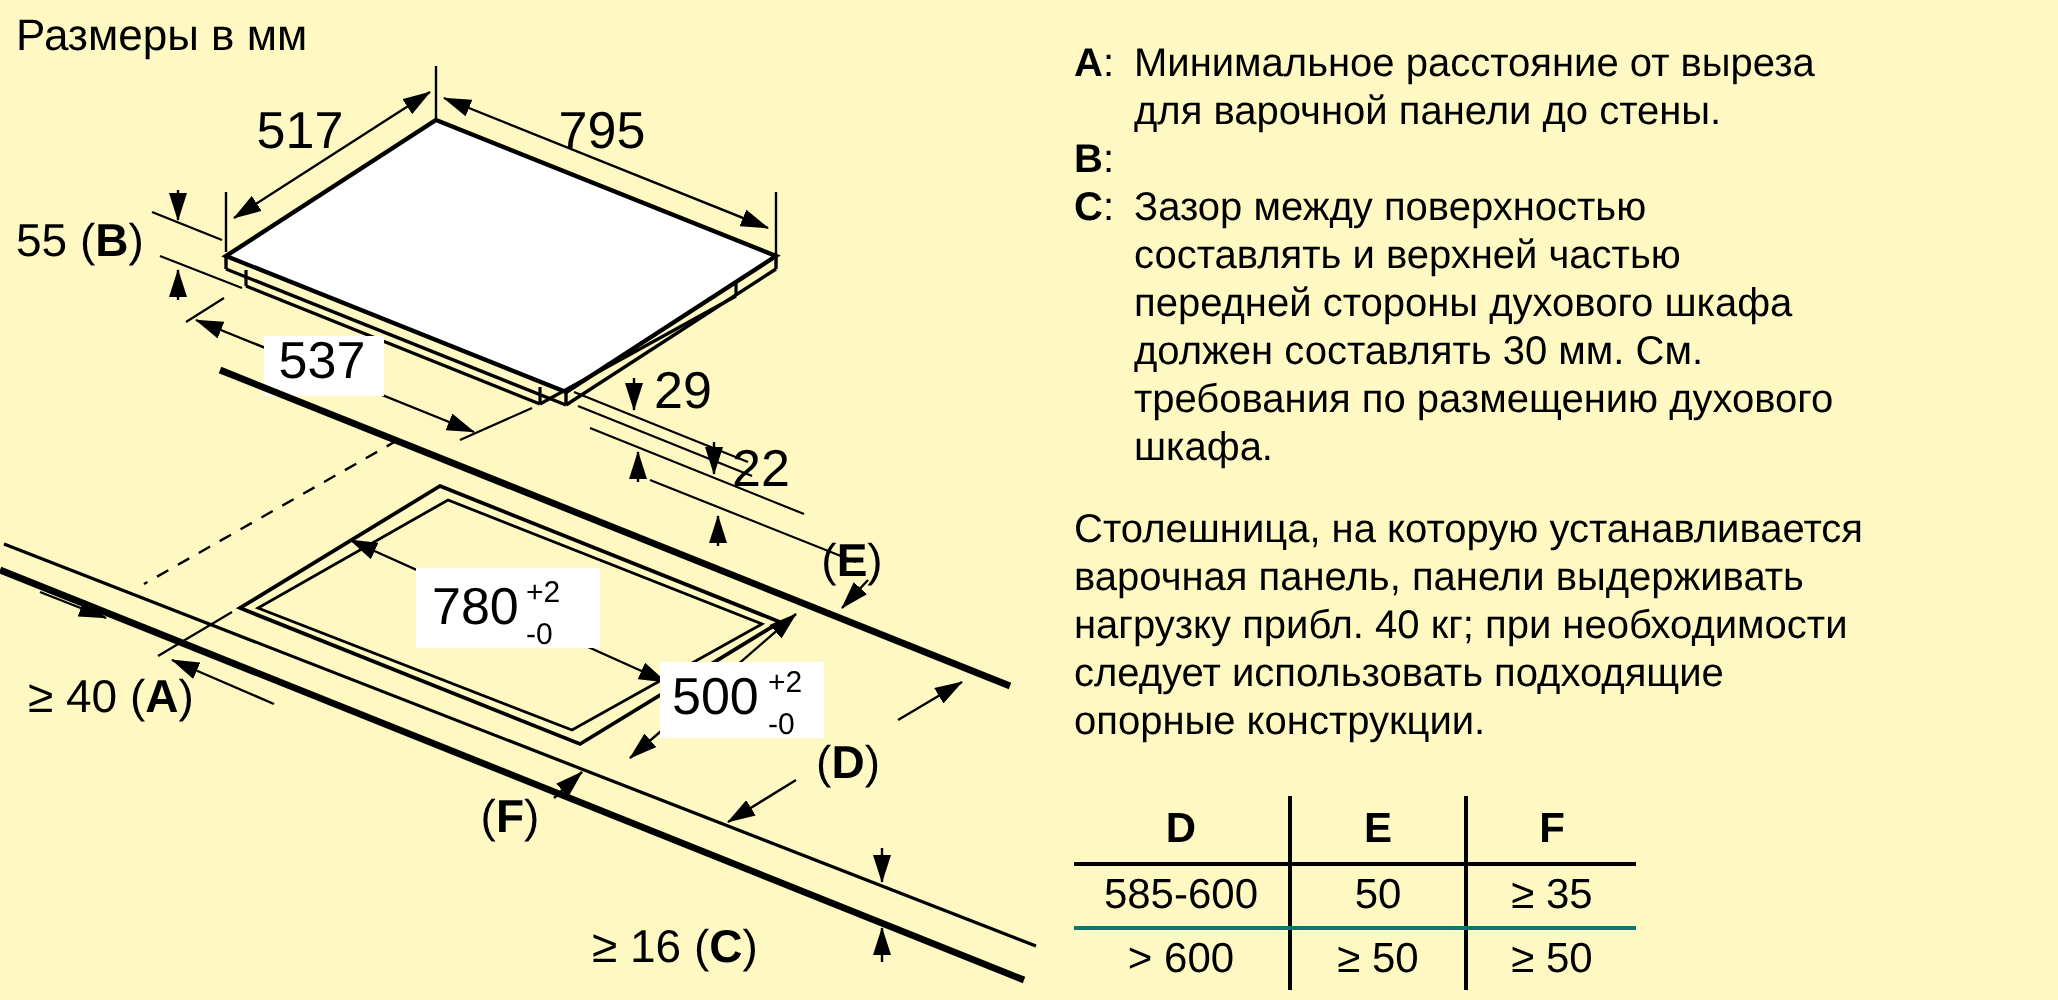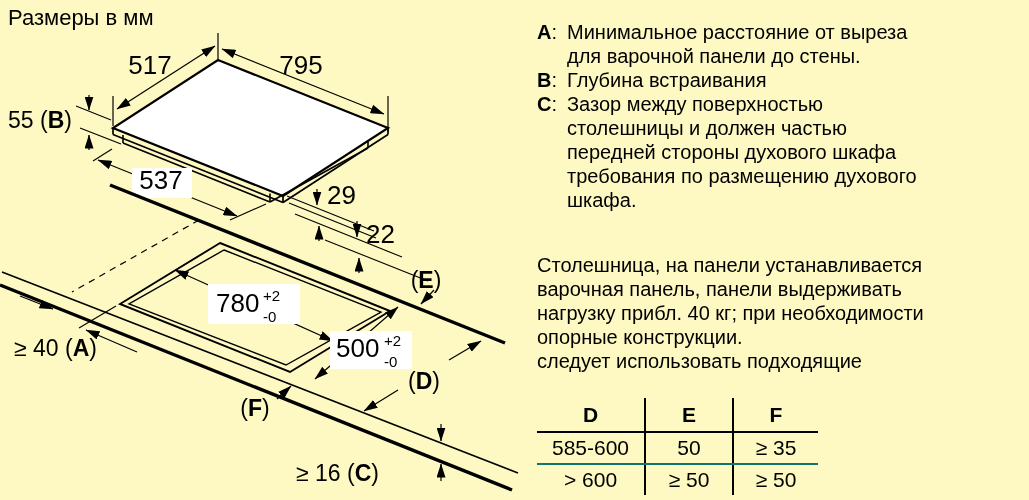--- a/index.html
+++ b/index.html
@@ -176,42 +176,40 @@
   <div class="legend">
       <div class="leg-item">
         <span class="leg-key"><span class="b">A</span>:</span>
         <span>
           <div class="leg-line">Минимальное расстояние от выреза</div>
           <div class="leg-line">для варочной панели до стены.</div>
         </span>
       </div>
       <div class="leg-item">
         <span class="leg-key"><span class="b">B</span>:</span>
-        <span>
-          <div class="leg-line">Глубина встраивания</div>
-        </span>
       </div>
       <div class="leg-item">
         <span class="leg-key"><span class="b">C</span>:</span>
         <span>
           <div class="leg-line">Зазор между поверхностью</div>
-          <div class="leg-line">столешницы и должен частью</div>
+          <div class="leg-line">составлять и верхней частью</div>
           <div class="leg-line">передней стороны духового шкафа</div>
+          <div class="leg-line">должен составлять 30 мм. См.</div>
           <div class="leg-line">требования по размещению духового</div>
           <div class="leg-line">шкафа.</div>
         </span>
       </div>
     </div>
 
   <div class="para">
-      <div>Столешница, на панели устанавливается</div>
+      <div>Столешница, на которую устанавливается</div>
       <div>варочная панель, панели выдерживать</div>
       <div>нагрузку прибл. 40 кг; при необходимости</div>
+      <div>следует использовать подходящие</div>
       <div>опорные конструкции.</div>
-      <div>следует использовать подходящие</div>
     </div>
 
   <table class="dtable">
     <colgroup>
       <col style="width:108px">
         <col style="width:88px">
         <col style="width:85px">
     </colgroup>
     <thead>
         <tr>

